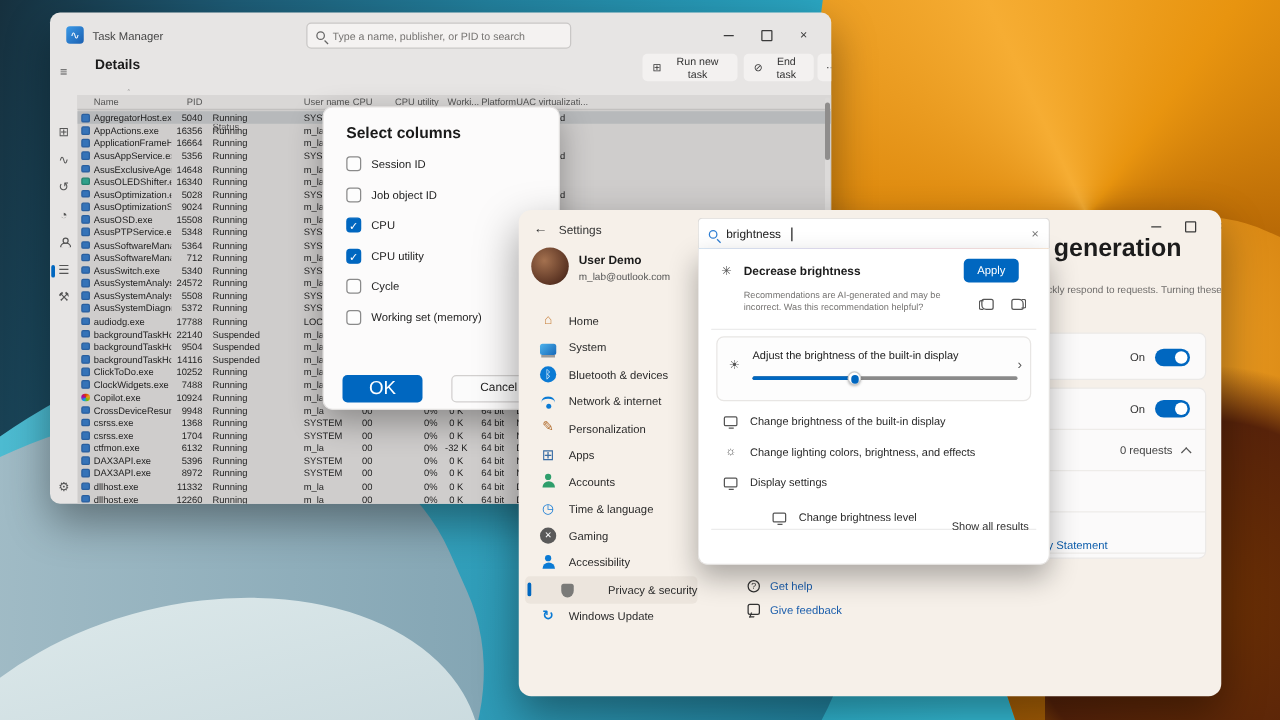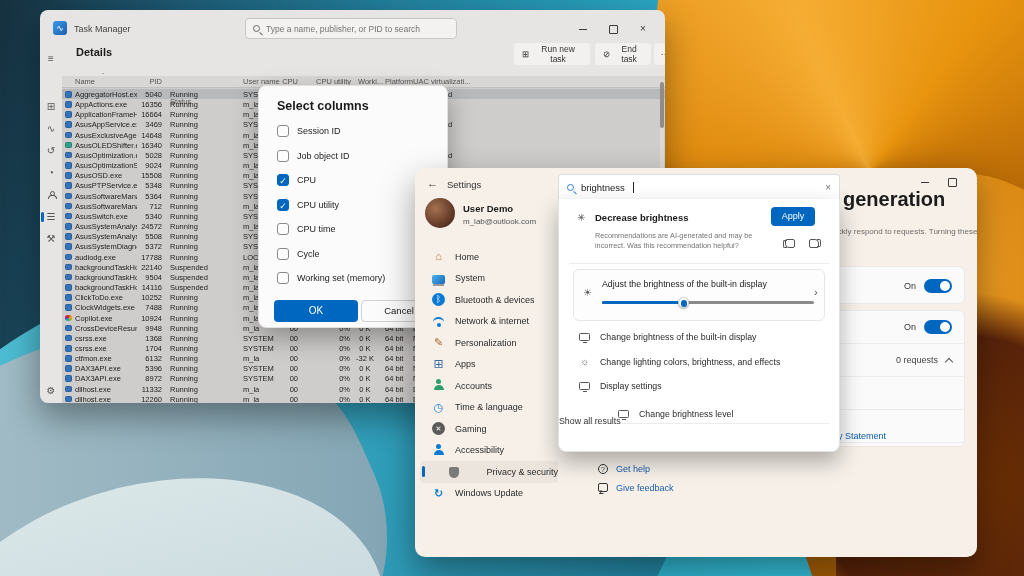--- a/index.html
+++ b/index.html
@@ -85,22 +85,22 @@
   
   .dlg{position:absolute;left:258px;top:85px;width:190px;height:243px;background:#fcfbfb;border-radius:8px;
     box-shadow:0 10px 26px rgba(0,0,0,.32);z-index:20;border:1px solid #e3e1e0;}
   .dlg-title{position:absolute;left:18px;top:13px;font-size:12.5px;font-weight:bold;color:#1a1a1a;}
   .dlg-opts{position:absolute;left:18px;top:33px;right:10px;}
   .opt{height:24.5px;display:flex;align-items:center;gap:8px;}
   .cb{width:12px;height:12px;border:1px solid #8a8a8a;border-radius:3px;background:#fdfdfd;flex:0 0 auto;
     font-size:9px;color:#fff;text-align:center;line-height:12px;}
   .cb.on{background:#0067c0;border-color:#0067c0;}
   .opt-label{font-size:9px;color:#222;}
-  .dlg-ok{position:absolute;left:15px;top:214px;width:84px;height:22px;background:#0067c0;color:#fff;
-    border-radius:4px;font-size:10px;text-align:center;line-height:22px;}
+  .dlg-ok{position:absolute;left:15px;top:214px;width:64px;height:22px;background:#0067c0;color:#fff;
+    border-radius:4px;font-size:15px;text-align:center;line-height:22px;}
   .dlg-cancel{position:absolute;left:102px;top:214px;width:76px;height:22px;background:#fbfbfb;color:#222;
     border:1px solid #d2d0cf;border-radius:4px;font-size:9.5px;text-align:center;line-height:20px;}
 
   
   .st{left:415px;top:168px;width:562px;height:389px;background:#f6f0e9;z-index:30;border-radius:10px;}
   .st-back{position:absolute;left:12px;top:9px;font-size:11px;color:#333;}
   .st-title{position:absolute;left:32px;top:11px;font-size:9.5px;color:#333;}
   .st-ctrl{position:absolute;top:5px;width:26px;height:18px;text-align:center;line-height:18px;font-size:10px;color:#3a3a3a;}
   
   .st-avatar{position:absolute;left:10px;top:30px;width:30px;height:30px;border-radius:50%;
@@ -154,21 +154,21 @@
   .sld-fill{position:absolute;left:0;top:0;height:3px;border-radius:2px;background:#0067c0;}
   .sld-knob{position:absolute;top:-4px;width:11px;height:11px;border-radius:50%;background:#fff;
     border:1px solid #ccc;box-shadow:0 1px 2px rgba(0,0,0,.25);}
   .sld-knob::after{content:"";position:absolute;left:2.3px;top:2.3px;width:6.4px;height:6.4px;border-radius:50%;background:#0067c0;}
   .dd-chev{position:absolute;left:240px;top:16px;font-size:11px;color:#555;}
   .dd-item{position:absolute;left:0;right:0;height:24px;display:flex;align-items:center;gap:10px;padding-left:20px;}
   .dd-item-label{font-size:8.8px;color:#2a2a2a;white-space:nowrap;}
   .ico-mon{width:11px;height:8px;border:1.2px solid #555;border-radius:1.5px;position:relative;flex:0 0 auto;}
   .ico-mon::after{content:"";position:absolute;left:2.5px;bottom:-3px;width:4px;height:1.2px;background:#555;}
   .ico-spark{width:11px;flex:0 0 auto;color:#555;font-size:10px;text-align:center;}
-  .dd-footer{position:absolute;left:0;right:16px;bottom:0;height:44px;text-align:left;font-size:8.8px;color:#333;line-height:28px;}
+  .dd-footer{position:absolute;left:0;right:16px;bottom:0;height:44px;text-align:right;font-size:8.8px;color:#333;line-height:28px;}
   
   .pg-title{position:absolute;left:428px;top:20px;font-size:20px;font-weight:bold;color:#1c1c1c;}
   .pg-desc{position:absolute;left:421px;top:59px;font-size:8px;color:#6f6d6b;white-space:nowrap;}
   .card{position:absolute;left:170px;width:380px;background:#fbfafa;border:1px solid #ebe9e7;border-radius:6px;}
   .cardA{top:98px;height:38px;}
   .cardB{top:142px;height:137px;}
   .trow{height:33px;display:flex;align-items:center;justify-content:flex-end;gap:8px;padding-right:12px;border-bottom:1px solid #eeece9;}
   .trow:last-child{border-bottom:none;}
   .trow.h38{height:38px;border-bottom:none;}
   .on-label{font-size:9px;color:#333;}
@@ -277,21 +277,21 @@
           <span class="cell c-user" data-interactable="false">m_la</span>
           <span class="cell c-cpu" data-interactable="false">00</span>
           <span class="cell c-util" data-interactable="false">0%</span>
           <span class="cell c-work" data-interactable="false">0 K</span>
           <span class="cell c-plat" data-interactable="false">64 bit</span>
           <span class="cell c-uac" data-interactable="false">Disabled</span>
         </div>
         <div class="tmrow" data-interactable="true" style="top: 30.48px;">
           <span class="rowicon blue" data-interactable="false"></span>
           <span class="cell c-name" data-interactable="false">AsusAppService.exe</span>
-          <span class="cell c-pid" data-interactable="false">3469</span>
+          <span class="cell c-pid" data-interactable="false">5356</span>
           <span class="cell c-status" data-interactable="false">Running</span>
           <span class="cell c-user" data-interactable="false">SYSTEM</span>
           <span class="cell c-cpu" data-interactable="false">00</span>
           <span class="cell c-util" data-interactable="false">0%</span>
           <span class="cell c-work" data-interactable="false">0 K</span>
           <span class="cell c-plat" data-interactable="false">64 bit</span>
           <span class="cell c-uac" data-interactable="false">Not allowed</span>
         </div>
         <div class="tmrow" data-interactable="true" style="top: 40.64px;">
           <span class="rowicon blue" data-interactable="false"></span>
@@ -635,24 +635,20 @@
         <span class="cb" data-interactable="true"></span>
         <span class="opt-label" data-interactable="false">Job object ID</span>
       </div>
       <div class="opt" data-interactable="true">
         <span class="cb on" data-interactable="true">✓</span>
         <span class="opt-label" data-interactable="false">CPU</span>
       </div>
       <div class="opt" data-interactable="true">
         <span class="cb on" data-interactable="true">✓</span>
         <span class="opt-label" data-interactable="false">CPU utility</span>
-      </div>
-      <div class="opt" data-interactable="true">
-        <span class="cb" data-interactable="true"></span>
-        <span class="opt-label" data-interactable="false">CPU time</span>
       </div>
       <div class="opt" data-interactable="true">
         <span class="cb" data-interactable="true"></span>
         <span class="opt-label" data-interactable="false">Cycle</span>
       </div>
       <div class="opt" data-interactable="true">
         <span class="cb" data-interactable="true"></span>
         <span class="opt-label" data-interactable="false">Working set (memory)</span>
       </div>
     </div>

